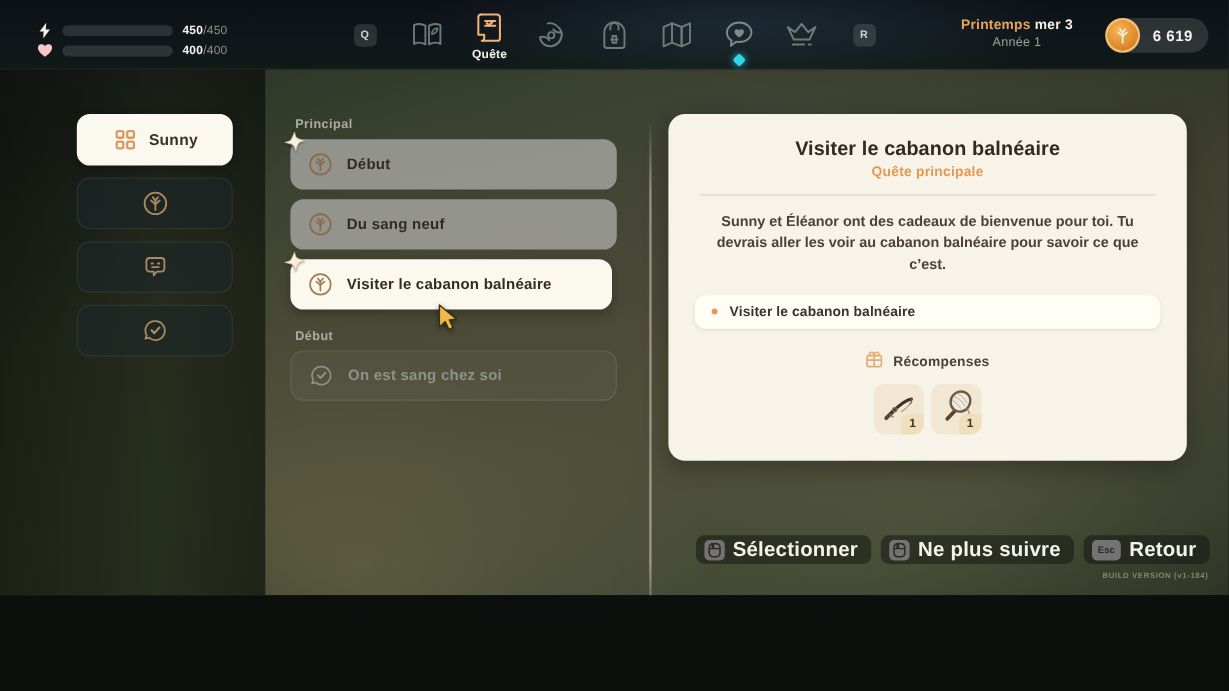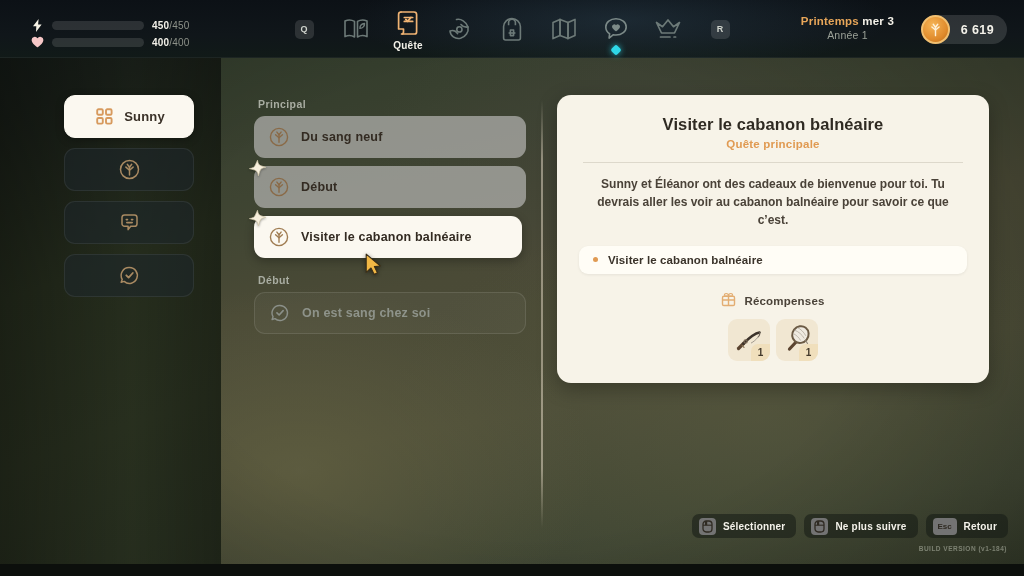--- a/index.html
+++ b/index.html
@@ -4,21 +4,21 @@
 <style>
   * { box-sizing: border-box; margin: 0; padding: 0; }
   html, body {
     width: 1024px; height: 576px;
     overflow: hidden;
     font-family: "Liberation Sans", sans-serif;
     background: #0c0f0c;
   }
   #screen {
     position: relative;
-    width: 1024px; height: 564px;
+    width: 1024px; height: 496px;
     overflow: hidden;
   }
 
   
   .bg {
     position: absolute; inset: 0;
     background:
       radial-gradient(ellipse 420px 260px at 300px 470px, rgba(108,104,64,0.55), rgba(0,0,0,0) 70%),
       radial-gradient(ellipse 520px 300px at 760px 420px, rgba(96,96,62,0.42), rgba(0,0,0,0) 72%),
       radial-gradient(ellipse 380px 240px at 640px 150px, rgba(70,66,60,0.45), rgba(0,0,0,0) 70%),
@@ -124,21 +124,21 @@
   }
   .rail-btn.active {
     background: #fbf8f0;
     border-color: #fbf8f0;
     box-shadow: 0 2px 8px rgba(0,0,0,.3);
   }
   .rail-label { font-size: 13px; font-weight: bold; color: #3a3128; letter-spacing:.2px;}
   .rail-ico { width: 22px; height: 22px; display:flex; align-items:center; justify-content:center;}
 
   
-  .list { position: absolute; left: 242px; top: 98px; width: 272px; z-index: 10; margin-left: 12px;}
+  .list { position: absolute; left: 242px; top: 98px; width: 272px; z-index: 10;}
   .list-head {
     font-size: 10.5px; font-weight: bold; color: #a9ada2;
     letter-spacing: .4px; margin: 0 0 6px 4px;
   }
   .list-head.second { margin-top: 16px; }
   .q-wrap { position: relative; margin-bottom: 8px; }
   .q-card {
     height: 42px; border-radius: 11px;
     display: flex; align-items: center; gap: 12px; padding-left: 14px;
     background: rgba(170,170,166,0.78);
@@ -221,21 +221,21 @@
     background: rgba(20,26,20,0.55);
     display:flex; align-items:center; gap: 7px; padding: 0 11px 0 7px;
   }
   .foot-key {
     width: 17px; height: 17px; border-radius: 4px;
     background: #737373; color: #2f2a22;
     display:flex; align-items:center; justify-content:center;
     font-size: 8px; font-weight: bold; flex:none;
   }
   .foot-key.wide { width: 24px; font-size: 8px; }
-  .foot-text { font-size: 10px; font-weight: bold; color: #f4f2ea; letter-spacing:.2px; }
+  .foot-text { font-size: 17px; font-weight: bold; color: #f4f2ea; letter-spacing:.2px; }
   .build {
     position: absolute; right: 17px; bottom: 12px; z-index: 15;
     font-size: 6.5px; font-weight: bold; color: rgba(215,220,205,0.45);
     letter-spacing: .5px;
   }
 
   
   .cursor { position:absolute; left: 365px; top: 253px; z-index: 40; filter: drop-shadow(0 1px 2px rgba(0,0,0,.45)); }
 </style>
 </head>
@@ -412,47 +412,47 @@
           <path d="M7.3 10.3l2.3 2.3 4.2-4.6" stroke-width="1.8" stroke-linecap="round"></path>
         </svg>
       </span>
     </div>
   </div>
 
   <div class="list">
     <div class="list-head">Principal</div>
 
     <div class="q-wrap">
+      <span class="star">
+        <svg width="19" height="19" viewBox="0 0 19 19">
+            <path d="M9.5 1.2c.6 3.4 1.3 4.8 3.6 5.6l4.7 1.5c-3.5.6-5 1.4-5.9 3.7l-1.5 4.8c-.6-3.4-1.4-4.9-3.7-5.7L1.4 9.6c3.5-.6 5-1.3 5.9-3.6z" fill="#f7efdd" stroke="#cfc4a6" stroke-width=".7"></path>
+          </svg>
+      </span>
       <div class="q-card">
         <span class="q-ico">
           <svg width="20" height="20" viewBox="0 0 21 21" fill="none" stroke="#8a6a47" stroke-width="1.45" stroke-linecap="round">
             <circle cx="10.5" cy="10.5" r="9"></circle>
             <path d="M10.5 16V7.4"></path>
               <path d="M10.5 11.2 6.9 8.1M10.5 11.2l3.6-3.1M10.5 8.2 8.3 5.3M10.5 8.2l2.2-2.9"></path>
           </svg>
         </span>
-        <span class="q-title">Du sang neuf</span>
+        <span class="q-title">Début</span>
       </div>
     </div>
 
     <div class="q-wrap">
-      <span class="star">
-        <svg width="19" height="19" viewBox="0 0 19 19">
-            <path d="M9.5 1.2c.6 3.4 1.3 4.8 3.6 5.6l4.7 1.5c-3.5.6-5 1.4-5.9 3.7l-1.5 4.8c-.6-3.4-1.4-4.9-3.7-5.7L1.4 9.6c3.5-.6 5-1.3 5.9-3.6z" fill="#f7efdd" stroke="#cfc4a6" stroke-width=".7"></path>
-          </svg>
-      </span>
       <div class="q-card">
         <span class="q-ico">
           <svg width="20" height="20" viewBox="0 0 21 21" fill="none" stroke="#8a6a47" stroke-width="1.45" stroke-linecap="round">
             <circle cx="10.5" cy="10.5" r="9"></circle>
             <path d="M10.5 16V7.4"></path>
               <path d="M10.5 11.2 6.9 8.1M10.5 11.2l3.6-3.1M10.5 8.2 8.3 5.3M10.5 8.2l2.2-2.9"></path>
           </svg>
         </span>
-        <span class="q-title">Début</span>
+        <span class="q-title">Du sang neuf</span>
       </div>
     </div>
 
     <div class="q-wrap">
       <span class="star">
         <svg width="19" height="19" viewBox="0 0 19 19">
             <path d="M9.5 1.2c.6 3.4 1.3 4.8 3.6 5.6l4.7 1.5c-3.5.6-5 1.4-5.9 3.7l-1.5 4.8c-.6-3.4-1.4-4.9-3.7-5.7L1.4 9.6c3.5-.6 5-1.3 5.9-3.6z" fill="#f7efdd" stroke="#cfc4a6" stroke-width=".7"></path>
           </svg>
       </span>
       <div class="q-card selected">

